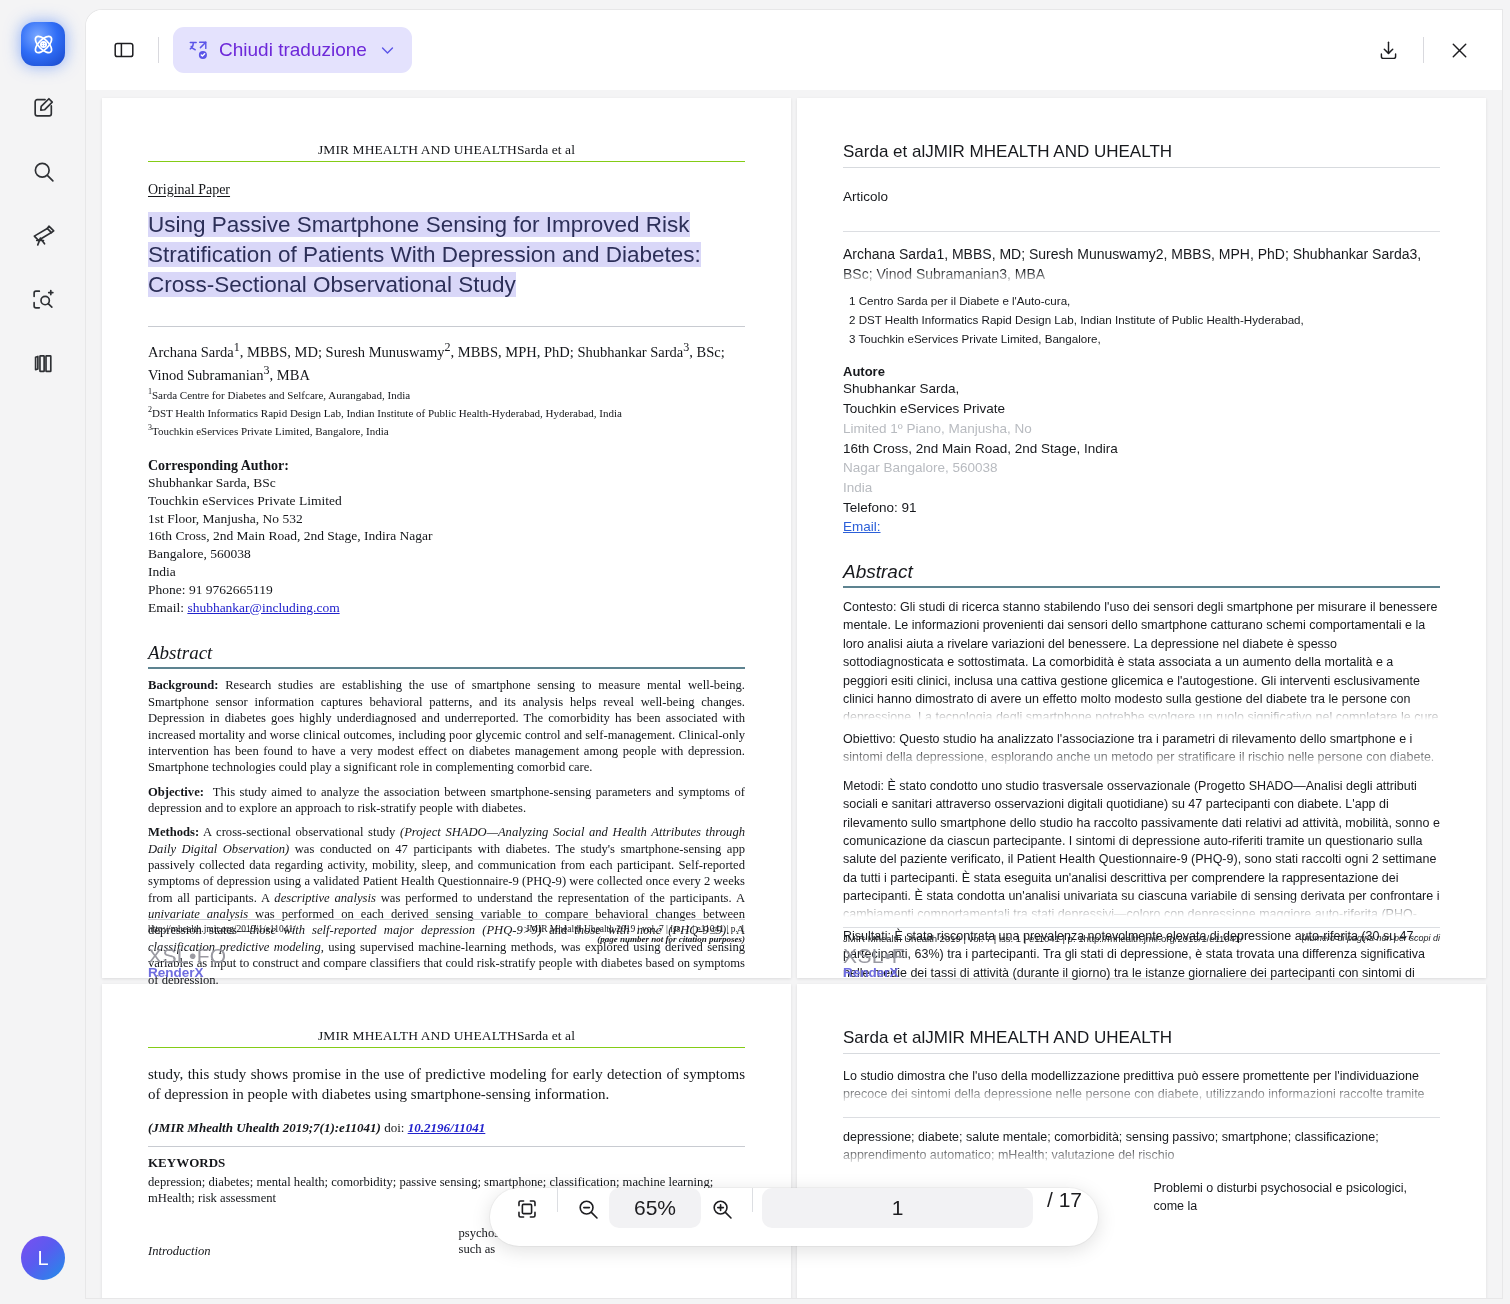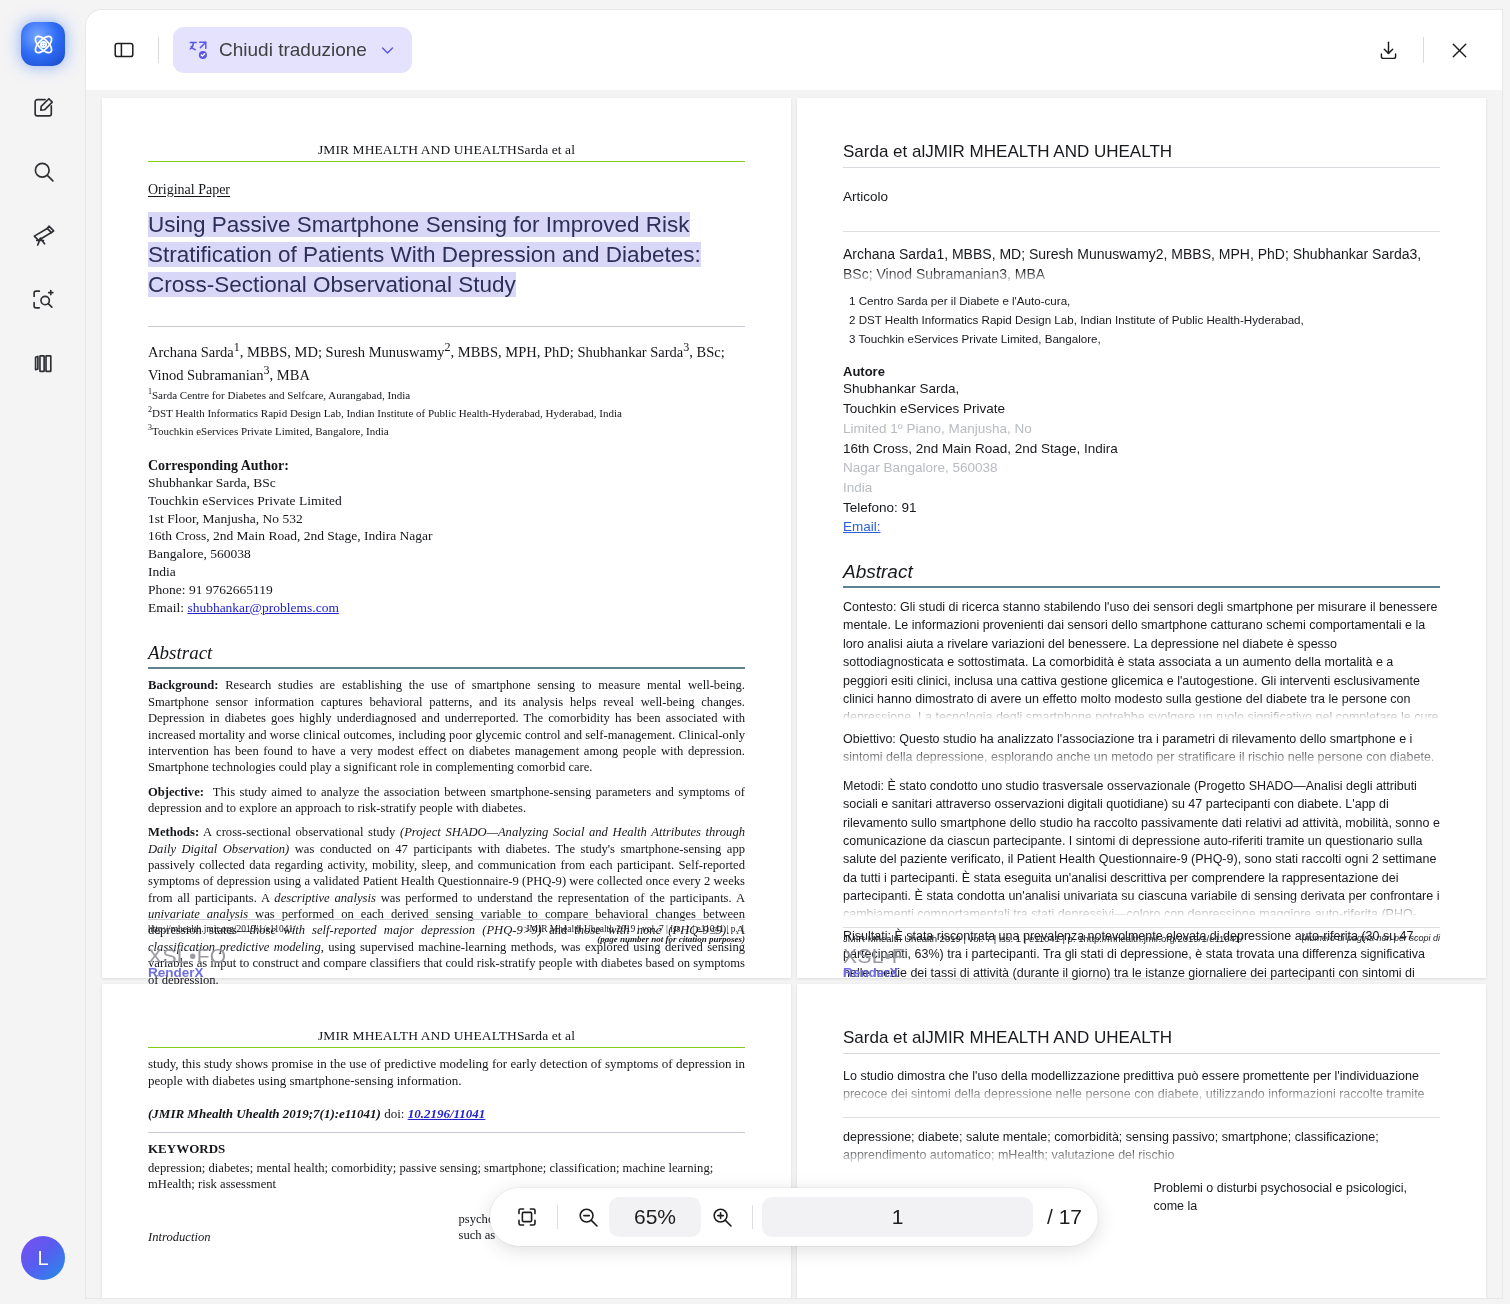--- a/index.html
+++ b/index.html
@@ -60,21 +60,21 @@
     width: 40px; height: 40px; border-radius: 9px;
     display: flex; align-items: center; justify-content: center;
     cursor: pointer; color: #1d1d20;
   }
   #sidebar-toggle svg { width: 24px; height: 24px; }
   .tb-divider { width: 1px; height: 26px; background: #d9d9de; margin: 0 14px; }
   #translate-chip {
     display: flex; align-items: center; gap: 9px;
     height: 46px; padding: 0 16px 0 14px;
     background: #e4e2fd; border-radius: 11px;
-    color: #404040; font-size: 19px; cursor: pointer;
+    color: #6d28d9; font-size: 19px; cursor: pointer;
   }
   #translate-chip .chip-icon svg { width: 23px; height: 23px; display: block; }
   #translate-chip .chevron svg { width: 17px; height: 17px; display: block; margin-left: 3px; }
   #toolbar-right { margin-left: auto; display: flex; align-items: center; }
   .tb-icon-btn {
     width: 42px; height: 42px; border-radius: 9px;
     display: flex; align-items: center; justify-content: center;
     cursor: pointer; color: #1d1d20;
   }
   .tb-icon-btn svg { width: 23px; height: 23px; }
@@ -135,21 +135,21 @@
     border-top: 1px solid #c8cbd1; padding-top: 4px;
     display: flex; justify-content: space-between; font-size: 9.5px;
   }
   .src .pg-footer .right { text-align: right; }
   .src .pg-footer .note { font-style: italic; font-weight: bold; font-size: 9px; }
   .brand {
     position: absolute; left: 46px; bottom: -2px; line-height: 1.02;
   }
   .brand .xsl { font-family: "Liberation Sans", sans-serif; font-size: 21px; color: #9a9aa2; letter-spacing: .4px; }
   .brand .rx { font-family: "Liberation Sans", sans-serif; font-size: 13.5px; color: #6f6de0; font-weight: bold; }
-  .src .body-p { font-size: 13px; line-height: 1.30; text-align: justify; margin-top: 8px; }
+  .src .body-p { font-size: 15px; line-height: 1.30; text-align: justify; margin-top: 17px; }
   .src .cite { font-size: 13px; font-weight: bold; font-style: italic; margin-top: 16px; }
   .src .cite .doi { font-weight: normal; font-style: normal; }
   .src .cite a { color: #2222cc; }
   .src .kw-rule { height: 1px; background: #c8cbd1; margin: 10px 0 8px; }
   .src .kw-head { font-size: 13px; font-weight: bold; }
   .src .kw-body { font-size: 12.6px; line-height: 1.30; margin-top: 3px; }
   .src .intro-h { font-size: 17px; font-style: italic; margin-top: 18px; }
   .src .two-col { display: flex; gap: 24px; margin-top: 18px; }
   .src .two-col > div { flex: 1; font-size: 12.6px; line-height: 1.30; text-align: justify; }
 
@@ -200,21 +200,21 @@
   .tgt .intro-h { font-size: 17px; font-style: italic; margin-top: 16px; }
   .tgt .two-col { display: flex; gap: 24px; margin-top: 14px; }
   .tgt .two-col > div { flex: 1; font-size: 12.5px; line-height: 1.47; }
 
   
   #zoom-bar {
     position: absolute; left: 50%; transform: translateX(-50%);
     bottom: 52px; height: 58px;
     background: #fff; border-radius: 29px;
     box-shadow: 0 4px 20px rgba(0,0,0,.13), 0 0 0 1px rgba(0,0,0,.035);
-    display: flex; align-items: center; padding: 0 16px; 
+    display: flex; padding: 0 16px; 
     z-index: 30;
   }
   #zoom-bar .zb-icon {
     width: 42px; height: 42px; border-radius: 10px;
     display: flex; align-items: center; justify-content: center;
     cursor: pointer; color: #1d1d20;
   }
   #zoom-bar .zb-icon svg { width: 24px; height: 24px; }
   #zoom-bar .zb-div { width: 1px; height: 24px; background: #dcdee2; margin: 0 9px; }
   #zoom-level {
@@ -349,21 +349,21 @@
         <div class="corr-head">Corresponding Author:</div>
         <div class="corr">
           <div>Shubhankar Sarda, BSc</div>
           <div>Touchkin eServices Private Limited</div>
           <div>1st Floor, Manjusha, No 532</div>
           <div>16th Cross, 2nd Main Road, 2nd Stage, Indira Nagar</div>
           <div>Bangalore, 560038</div>
           <div>India</div>
           <div>Phone: 91 9762665119</div>
           <div><span>Email:</span>
-            <a href="#">shubhankar@problems.com</a></div>
+            <a href="#">shubhankar@including.com</a></div>
         </div>
 
         <div class="abs-head">Abstract</div>
         <p class="abs-p">
           <b>Background:</b>
           <span>Research studies are establishing the use of smartphone sensing to measure mental well-being. Smartphone sensor information captures behavioral patterns, and its analysis helps reveal well-being changes. Depression in diabetes goes highly underdiagnosed and underreported. The comorbidity has been associated with increased mortality and worse clinical outcomes, including poor glycemic control and self-management. Clinical-only intervention has been found to have a very modest effect on diabetes management among people with depression. Smartphone technologies could play a significant role in complementing comorbid care.</span>
         </p>
         <p class="abs-p">
           <b>Objective:</b>&nbsp;
           <span>This study aimed to analyze the association between smartphone-sensing parameters and symptoms of depression and to explore an approach to risk-stratify people with diabetes.</span>

